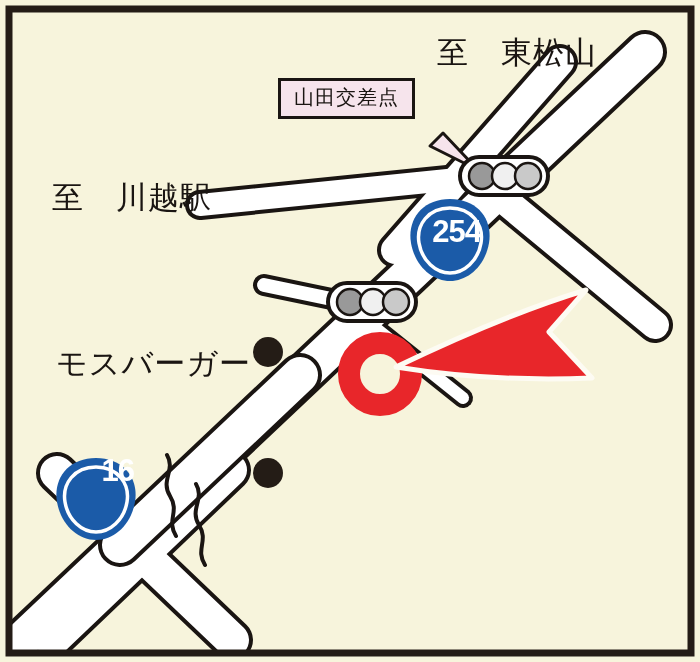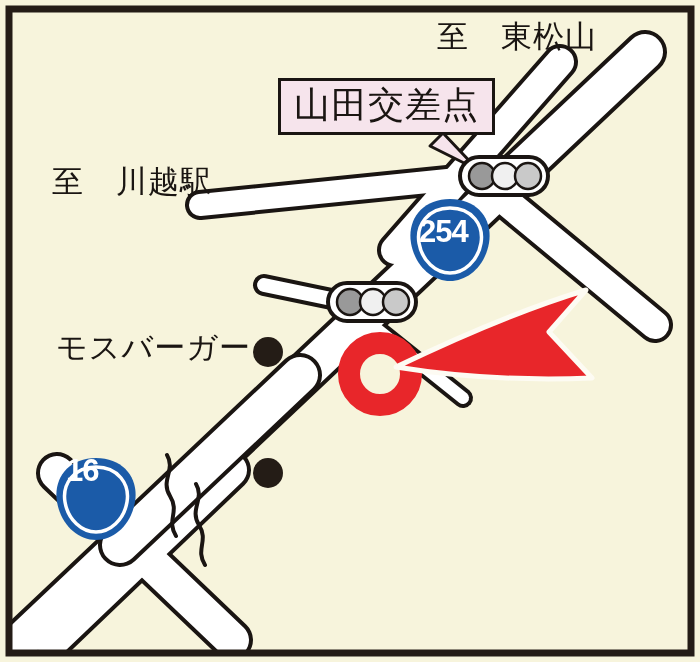--- a/index.html
+++ b/index.html
@@ -15,47 +15,48 @@
   #map-svg{position:absolute;left:0;top:0;width:700px;height:662px;display:block;}
   .maplabel{
     position:absolute;
     color:#1a1512;
     font-size:31px;
     font-weight:400;
     letter-spacing:1px;
     white-space:nowrap;
     line-height:1;
     font-family:"DejaVu Sans","Liberation Sans",sans-serif;
+    margin-top:16px;
   }
   #label-higashimatsuyama{left:437px;top:21px;}
   #label-kawagoe{left:52px;top:166px;}
   #label-mos{left:56px;top:332px;}
   #label-lawson{left:288px;top:452px;}
   #callout-box{
     position:absolute;
     left:278px;top:78px;
     padding:6px 13px 9px 13px;
     background:#f6e4ec;
     border:3px solid #1a1512;
-    font-size:36px;
+    font-size:20px;
     color:#1a1512;
     letter-spacing:1px;
     line-height:1;
     white-space:nowrap;
     font-family:"DejaVu Sans","Liberation Sans",sans-serif;
     box-sizing:border-box;
   }
   .shield-num{
     position:absolute;
     color:#ffffff;
     font-weight:700;
     font-family:"Liberation Sans","DejaVu Sans",sans-serif;
     letter-spacing:-1px;
     line-height:1;
-    text-align:left;
+    text-align:right;
     pointer-events:none;
   }
   #shield-254-num{left:419px;top:216px;width:62px;font-size:31px;}
   #shield-16-num{left:66px;top:455px;width:68px;font-size:31px;}
 </style>
 </head>
 <body>
 
 <div id="map-frame">
 

